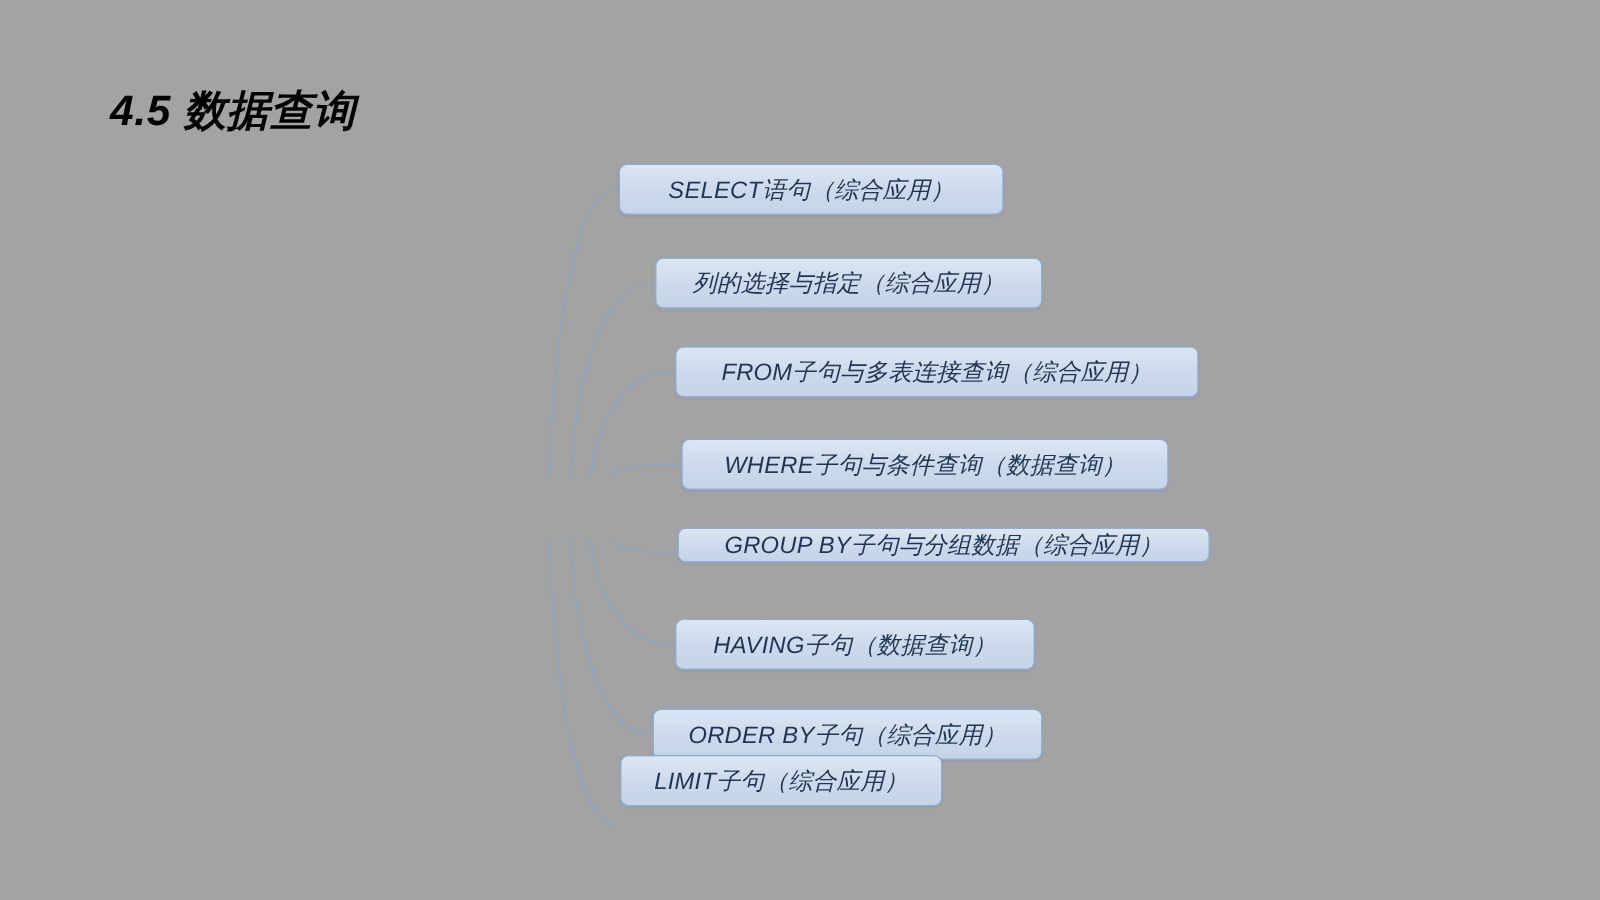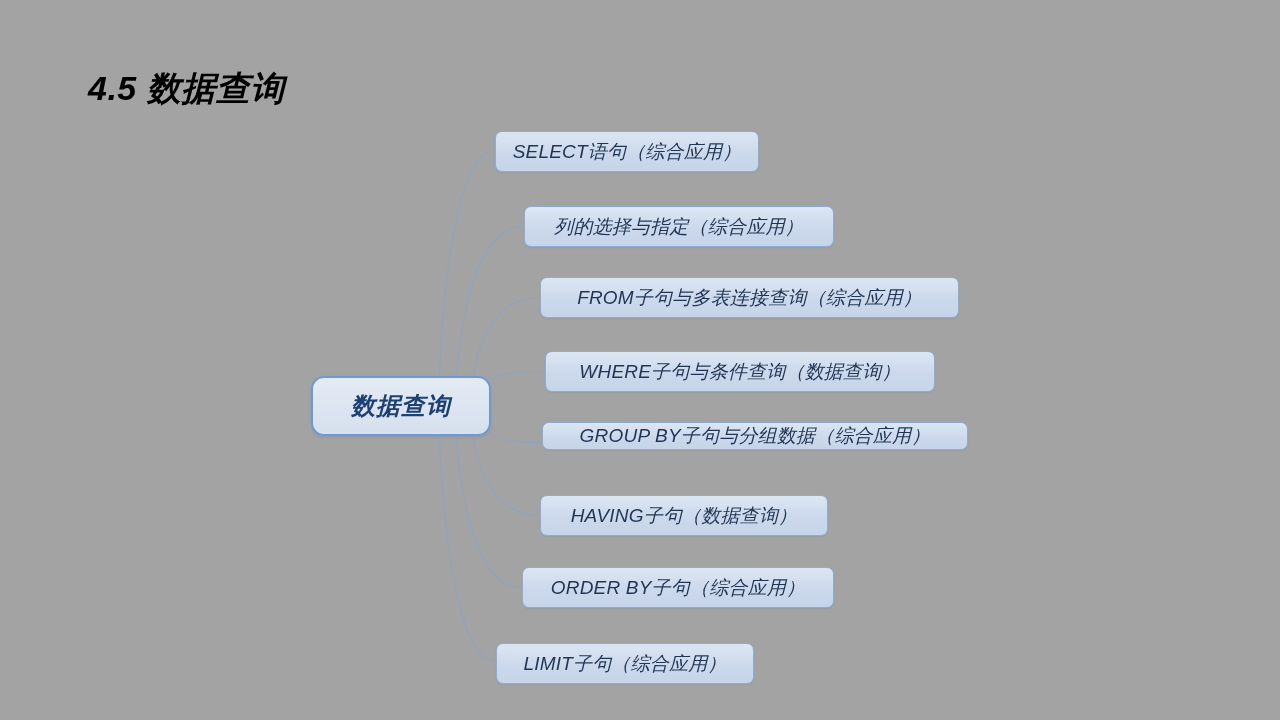--- a/index.html
+++ b/index.html
@@ -111,45 +111,42 @@
         <path d="M 439.1923076923077 380 C 445.1923076923077 238.33, 465.02 151.5, 493 151.5" fill="none" stroke="#8aa5c4" stroke-width="1.1" stroke-linecap="round"></path>
         <path d="M 456.5 380 C 462.5 284.83, 487.94 226.5, 522 226.5" fill="none" stroke="#8aa5c4" stroke-width="1.1" stroke-linecap="round"></path>
         <path d="M 472.88461538461536 380 C 478.88461538461536 328.85, 504.14 297.5, 538 297.5" fill="none" stroke="#8aa5c4" stroke-width="1.1" stroke-linecap="round"></path>
         <path d="M 489.96153846153845 380 C 495.96153846153845 374.73, 515.42 371.5, 543 371.5" fill="none" stroke="#8aa5c4" stroke-width="1.1" stroke-linecap="round"></path>
         <path d="M 489.5 432 C 495.5 438.51, 513.74 442.5, 540 442.5" fill="none" stroke="#8aa5c4" stroke-width="1.1" stroke-linecap="round"></path>
         <path d="M 472.65384615384613 432 C 478.65384615384613 483.77, 504.02 515.5, 538 515.5" fill="none" stroke="#8aa5c4" stroke-width="1.1" stroke-linecap="round"></path>
         <path d="M 456.03846153846155 432 C 462.03846153846155 528.41, 486.74 587.5, 520 587.5" fill="none" stroke="#8aa5c4" stroke-width="1.1" stroke-linecap="round"></path>
         <path d="M 439.1923076923077 432 C 445.1923076923077 573.67, 465.5 660.5, 494 660.5" fill="none" stroke="#8aa5c4" stroke-width="1.1" stroke-linecap="round"></path>
       </svg>
 
-    <div id="center-node" style="left: 311px; top: 376px; width: 180px; height: 60px;">
-      <span>数据查询</span>
-    </div>
 
     <div id="branch-layer">
-        <div class="node" style="left: 495px; top: 131px; width: 264px; height: 41px;">
+        <div class="node" style="left: 495px; top: 131px; width: 308px; height: 41px;">
           <span>SELECT语句（综合应用）</span>
         </div>
         <div class="node" style="left: 524px; top: 206px; width: 310px; height: 41px;">
           <span>列的选择与指定（综合应用）</span>
         </div>
         <div class="node" style="left: 540px; top: 277px; width: 419px; height: 41px;">
           <span>FROM子句与多表连接查询（综合应用）</span>
         </div>
         <div class="node" style="left: 545px; top: 351px; width: 390px; height: 41px;">
           <span>WHERE子句与条件查询（数据查询）</span>
         </div>
         <div class="node" style="left: 542px; top: 422px; width: 426px; height: 28px;">
           <span>GROUP BY子句与分组数据（综合应用）</span>
         </div>
         <div class="node" style="left: 540px; top: 495px; width: 288px; height: 41px;">
           <span>HAVING子句（数据查询）</span>
         </div>
         <div class="node" style="left: 522px; top: 567px; width: 312px; height: 41px;">
           <span>ORDER BY子句（综合应用）</span>
         </div>
-        <div class="node" style="left: 496px; top: 643px; width: 258px; height: 41px;">
+        <div class="node" style="left: 496px; top: 604px; width: 258px; height: 41px;">
           <span>LIMIT子句（综合应用）</span>
         </div>
       </div>
   </div>
 
 </div>
 
 </body></html>

